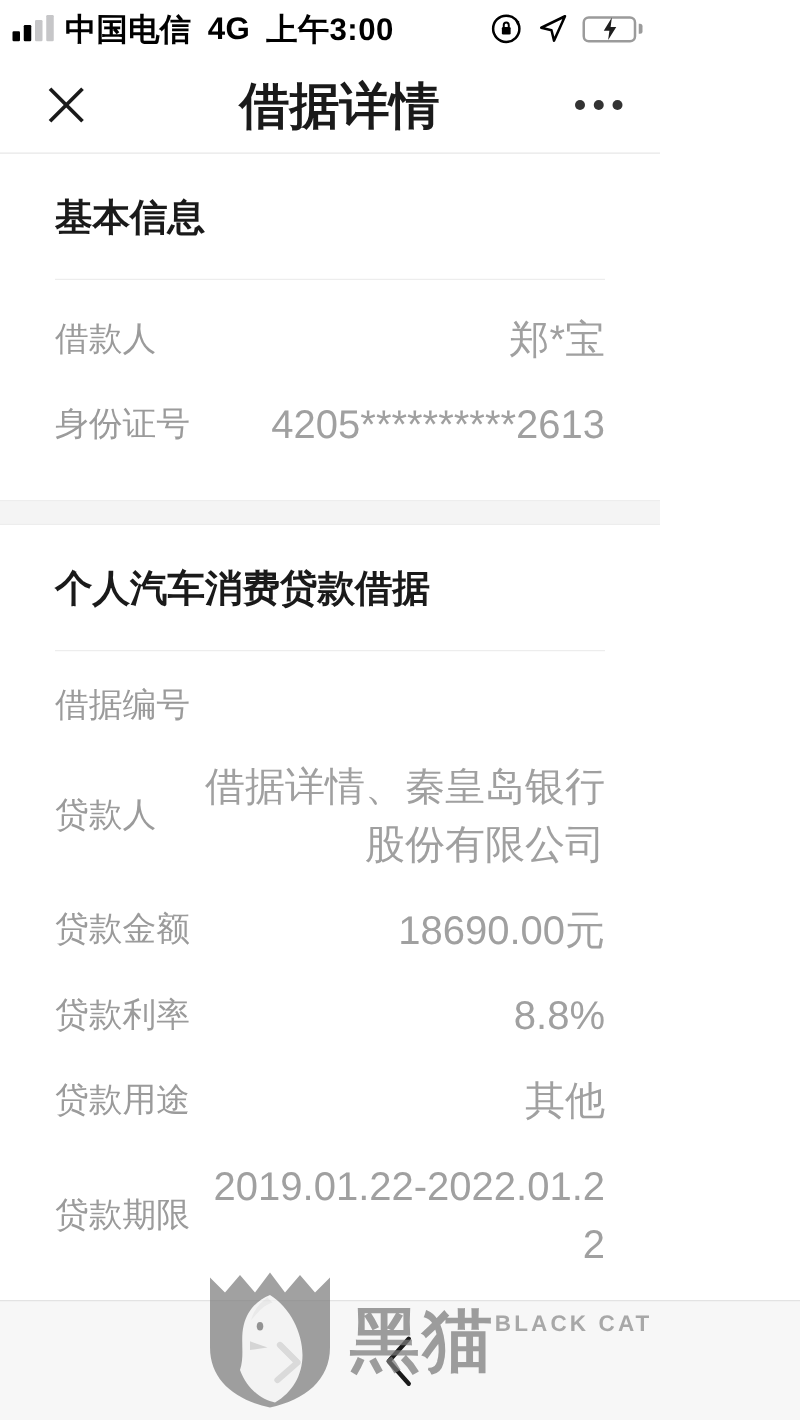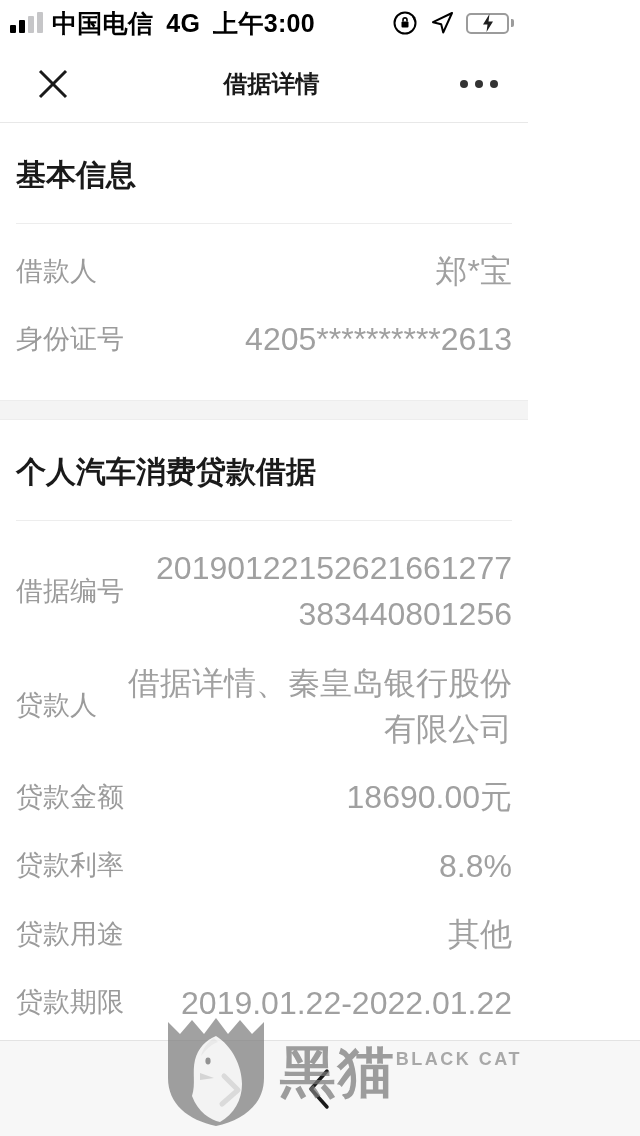--- a/index.html
+++ b/index.html
@@ -49,28 +49,28 @@
 
   
   .navbar {
     position:relative; height:77px; background:#fff;
     display:flex; align-items:center; padding:0 30px;
     border-bottom:1px solid #e8e8e8;
   }
   .nav-close { width:46px; height:46px; display:flex; align-items:center; justify-content:center; }
   .nav-title {
     position:absolute; left:0; right:0; text-align:center;
-    font-size:24px; color:#1a1a1a; font-weight:bold; pointer-events:none;padding-left:15px;
+    font-size:40px; color:#1a1a1a; font-weight:bold; pointer-events:none;padding-left:15px;
   }
   .nav-more { margin-left:auto; display:flex; gap:7px; align-items:center; z-index:2; }
   .nav-more span { width:8px; height:8px; border-radius:50%; background:#333; display:block; }
 
   
   .content { background:#f4f4f4; height:calc(1136px - 46px - 78px); overflow:hidden; }
-  .card { background:#fff; padding:0 16px; }
+  .card { background:#fff; padding:0 44px; }
   .section-title {
     font-size:30px; color:#1a1a1a; font-weight:bold;
     padding:34px 0 30px 0; line-height:1.2;
   }
   .divider { height:1px; background:#ededed; }
   .rows { padding-top:13px; }
   .row {
     display:flex; align-items:center; justify-content:space-between;
     padding:11px 0; gap:18px;
   }
@@ -181,21 +181,20 @@
     </div>
 
     <div class="gap"></div>
 
     <div class="card">
       <div class="section-title">个人汽车消费贷款借据</div>
       <div class="divider"></div>
       <div class="rows">
         <div class="row">
           <span class="row-label">借据编号</span>
-          <span class="row-value">20190122152621661277383440801256</span>
         </div>
         <div class="row">
           <span class="row-label">贷款人</span>
           <span class="row-value">借据详情、秦皇岛银行股份有限公司</span>
         </div>
         <div class="row">
           <span class="row-label">贷款金额</span>
           <span class="row-value">18690.00元</span>
         </div>
         <div class="row">

